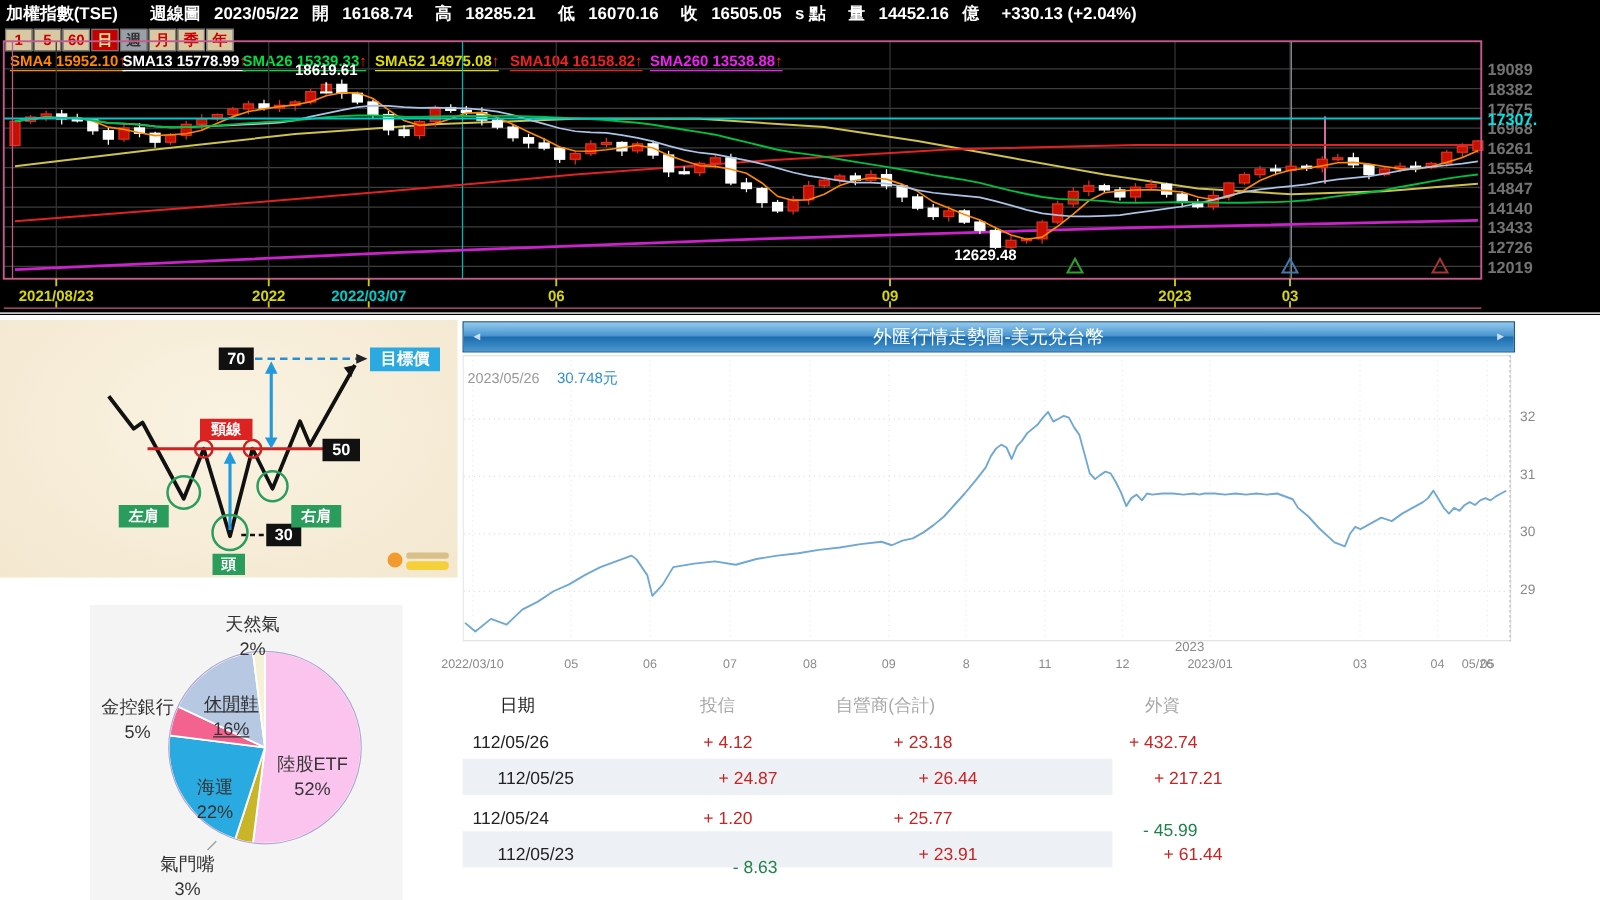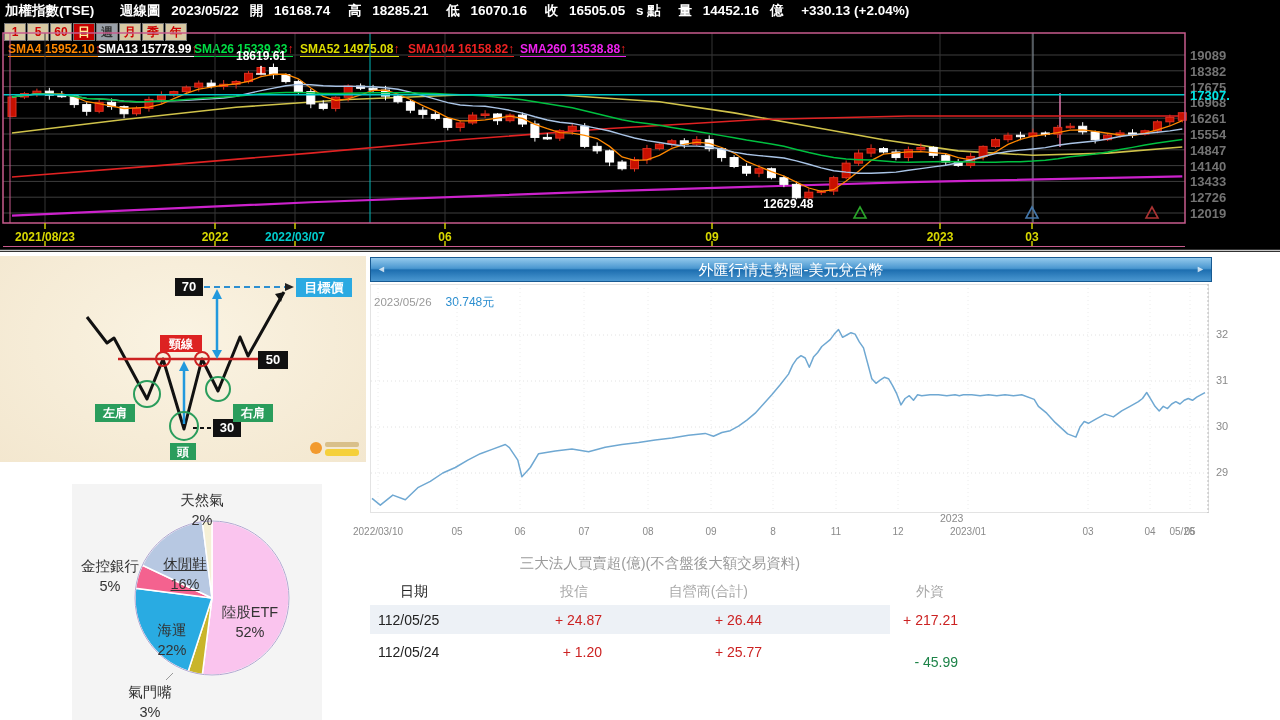--- a/index.html
+++ b/index.html
@@ -51,21 +51,21 @@
   .fxylab{position:absolute;left:848px;color:#8a8a8a;font-size:11px;}
   .fxxlab{position:absolute;transform:translateX(-50%);top:270px;color:#8a8a8a;font-size:10px;white-space:nowrap;}
   #fxyear{position:absolute;color:#8a8a8a;font-size:10.5px;top:256px;}
   
   #tblpanel{position:absolute;left:370px;top:546px;width:520px;height:174px;background:#fff;}
   #tbltitle{width:100%;text-align:center;padding-left:60px;box-sizing:border-box;
     color:#9a9a9a;font-size:14.5px;margin-top:8px;}
   .trow{display:grid;grid-template-columns:96px 114px 132px 168px;height:29px;
     align-items:center;font-size:14px;gap:28px;}
   .trow.head{color:#a8a8a8;height:26px;margin-top:6px;}
-  .trow.shade{background:#edf1f6;}
+  .trow.shade{background:#edf1f6;padding-left:20px;}
   .trow .c0{padding-left:8px;text-align:left;color:#222;}
   .trow .cn{text-align:right;padding-right:6px;}
   .trow.head .cn{padding-right:20px;}
   .pos{color:#cc2222;}
   .neg{color:#1d8348;margin-top:20px;}
 </style>
 </head>
 <body>
 
 <div id="stage">
@@ -506,36 +506,47 @@
         <div class="fxxlab" style="left: 600px;">2023/01</div>
         <div class="fxxlab" style="left: 720px;">03</div>
         <div class="fxxlab" style="left: 782px;">04</div>
         <div class="fxxlab" style="left: 822px;">05</div>
         <div class="fxxlab" style="left: 814px;">05/26</div>
       </div>
     <div id="fxyear" style="left: 572px;">2023</div>
   </div>
 
   <div id="tblpanel">
-    <div id="tbltitle">三大法人買賣超(億)(不含盤後大額交易資料)</div>
     <div id="tblrows">
         <div class="trow head">
           <div class="c0" style="padding-left: 30px;">日期</div>
           <div class="cn">投信</div>
           <div class="cn">自營商(合計)</div>
           <div class="cn">外資</div>
         </div>
+        <div class="trow">
+          <div class="c0">112/05/26</div>
+          <div class="cn pos">+ 4.12</div>
+          <div class="cn pos">+ 23.18</div>
+          <div class="cn pos">+ 432.74</div>
+        </div>
         <div class="trow shade">
           <div class="c0">112/05/25</div>
           <div class="cn pos">+ 24.87</div>
           <div class="cn pos">+ 26.44</div>
           <div class="cn pos">+ 217.21</div>
         </div>
         <div class="trow">
           <div class="c0">112/05/24</div>
           <div class="cn pos">+ 1.20</div>
           <div class="cn pos">+ 25.77</div>
           <div class="cn neg">- 45.99</div>
         </div>
+        <div class="trow shade">
+          <div class="c0">112/05/23</div>
+          <div class="cn neg">- 8.63</div>
+          <div class="cn pos">+ 23.91</div>
+          <div class="cn pos">+ 61.44</div>
+        </div>
       </div>
   </div>
 
 </div>
 
 </body></html>

